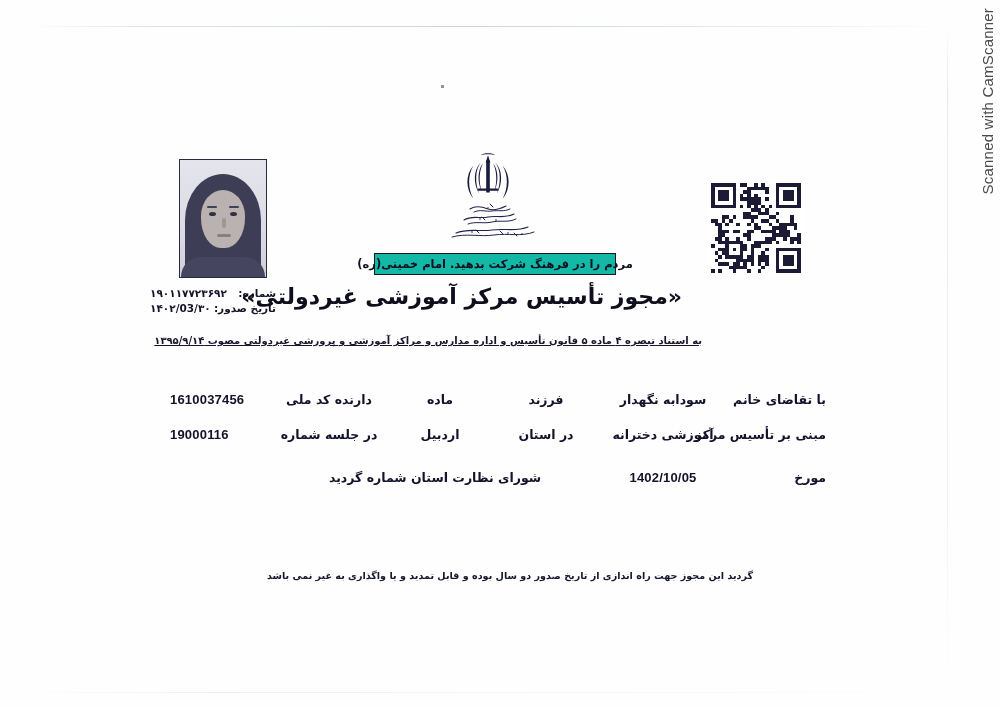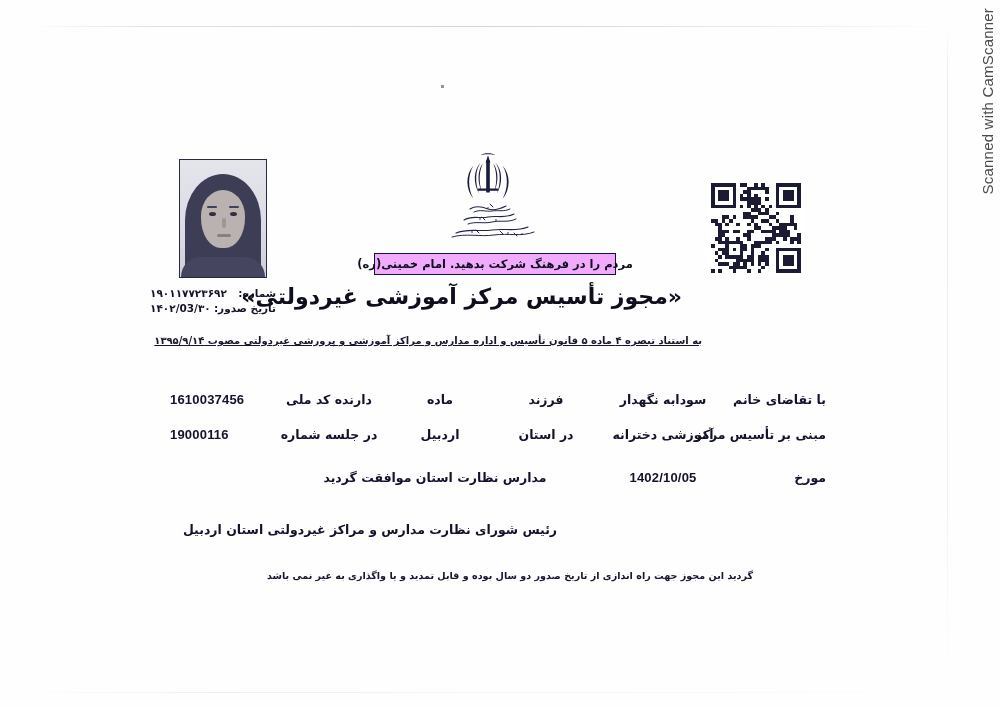--- a/index.html
+++ b/index.html
@@ -200,21 +200,21 @@
 
   
   .slogan-box {
     position: absolute;
     left: 374px; top: 253px;
     width: 242px; height: 22px;
     border: 1.4px solid #15152a;
     display: flex;
     align-items: center;
     justify-content: center;
-    background: #f0abfc;
+    background: #14b8a6;
   }
   .slogan-box span {
     font-size: 11.5px;
     font-weight: bold;
     color: #10101f;
     white-space: nowrap;
     letter-spacing: -.1px;
   }
 
   
@@ -455,24 +455,23 @@
       <span class="cell c-mid">در استان</span>
       <span class="cell c-value2">اردبیل</span>
       <span class="cell c-mid2">در جلسه شماره</span>
       <span class="cell c-num num">19000116</span>
     </div>
   </div>
 
   <div class="data-row-3">
     <span class="cell r3-label">مورخ</span>
     <span class="cell r3-date num">1402/10/05</span>
-    <span class="cell r3-text">مدارس نظارت استان موافقت گردید</span>
+    <span class="cell r3-text">شورای نظارت استان شماره گردید</span>
   </div>
 
-  <div class="signature">رئیس شورای نظارت مدارس و مراکز غیردولتی استان اردبیل</div>
 
   <div class="footer-note">گردید این مجوز جهت راه اندازی از تاریخ صدور دو سال بوده و قابل تمدید و یا واگذاری به غیر نمی باشد</div>
 
   <div class="qr-wrap">
     <div class="qr-grid" id="qr-grid">
         <i class="on"></i>
         <i class="on"></i>
         <i class="on"></i>
         <i class="on"></i>
         <i class="on"></i>

